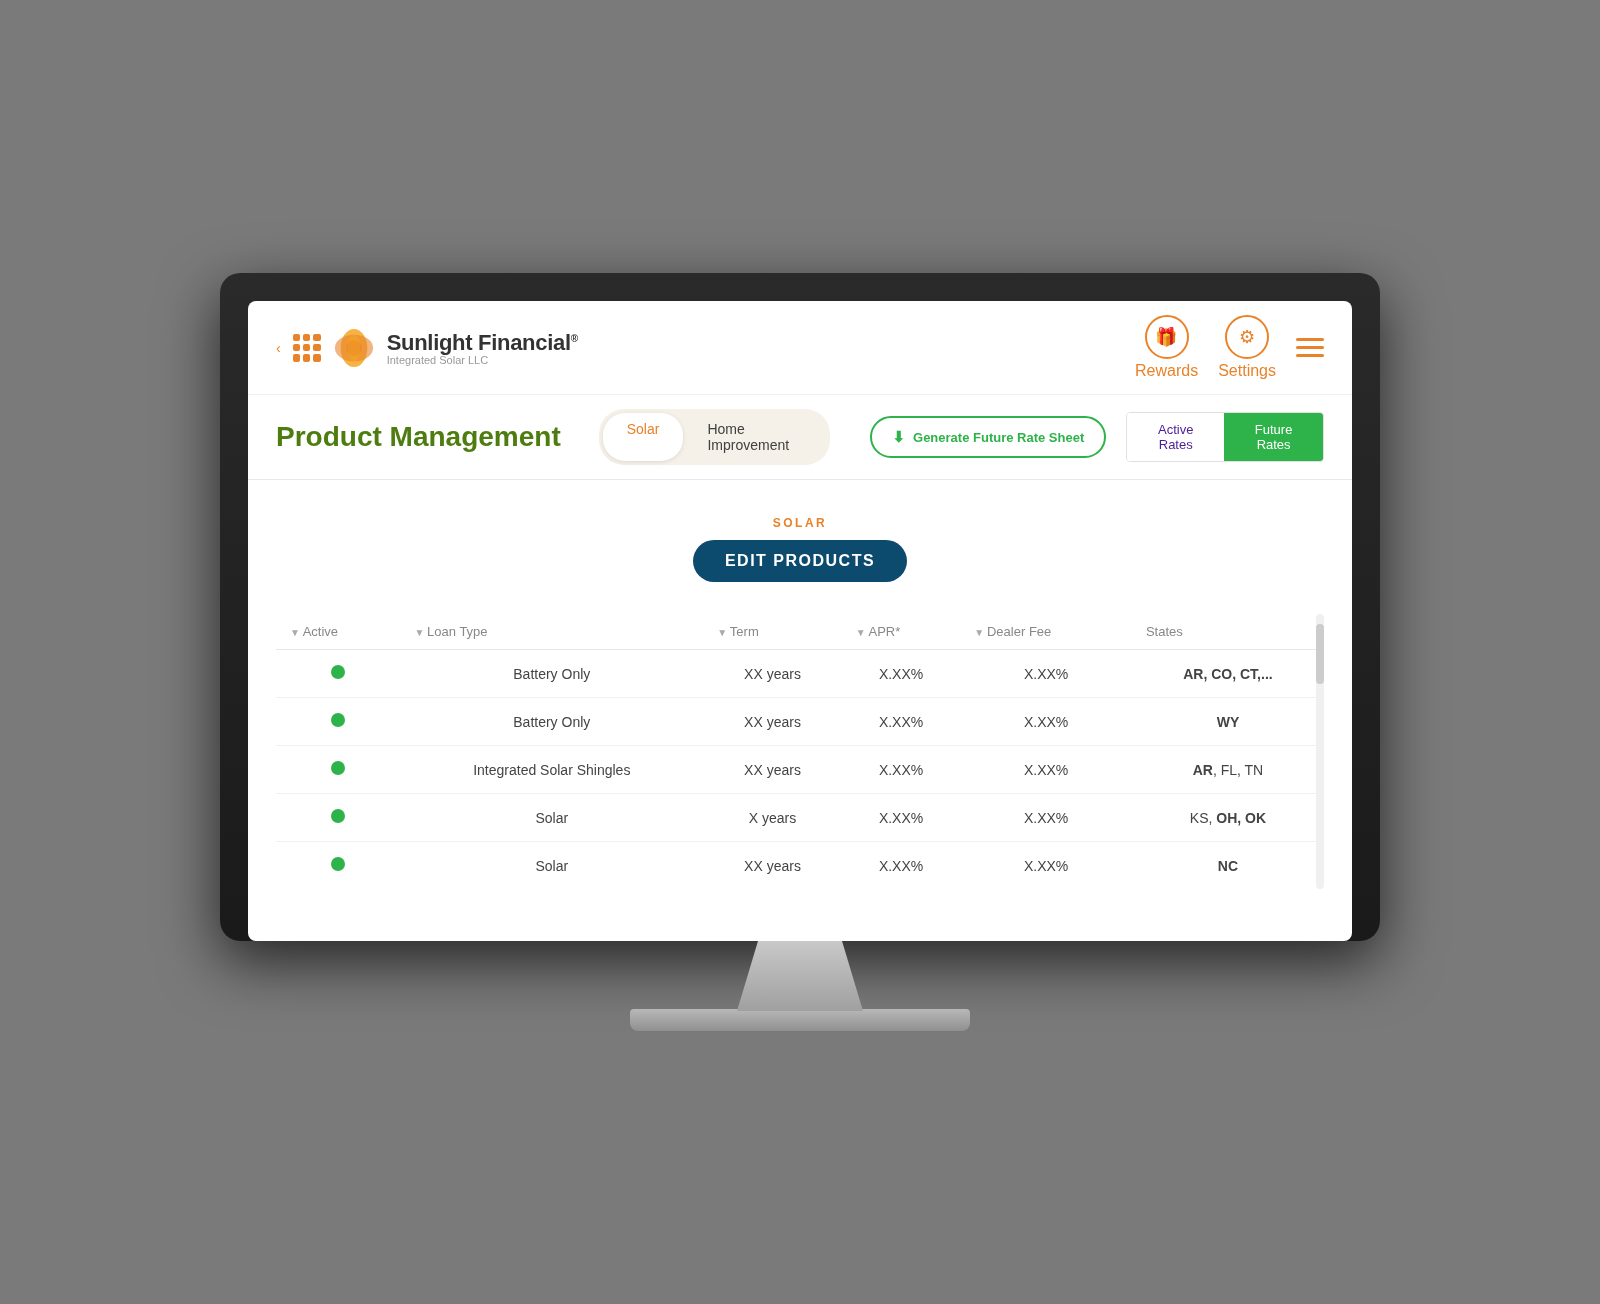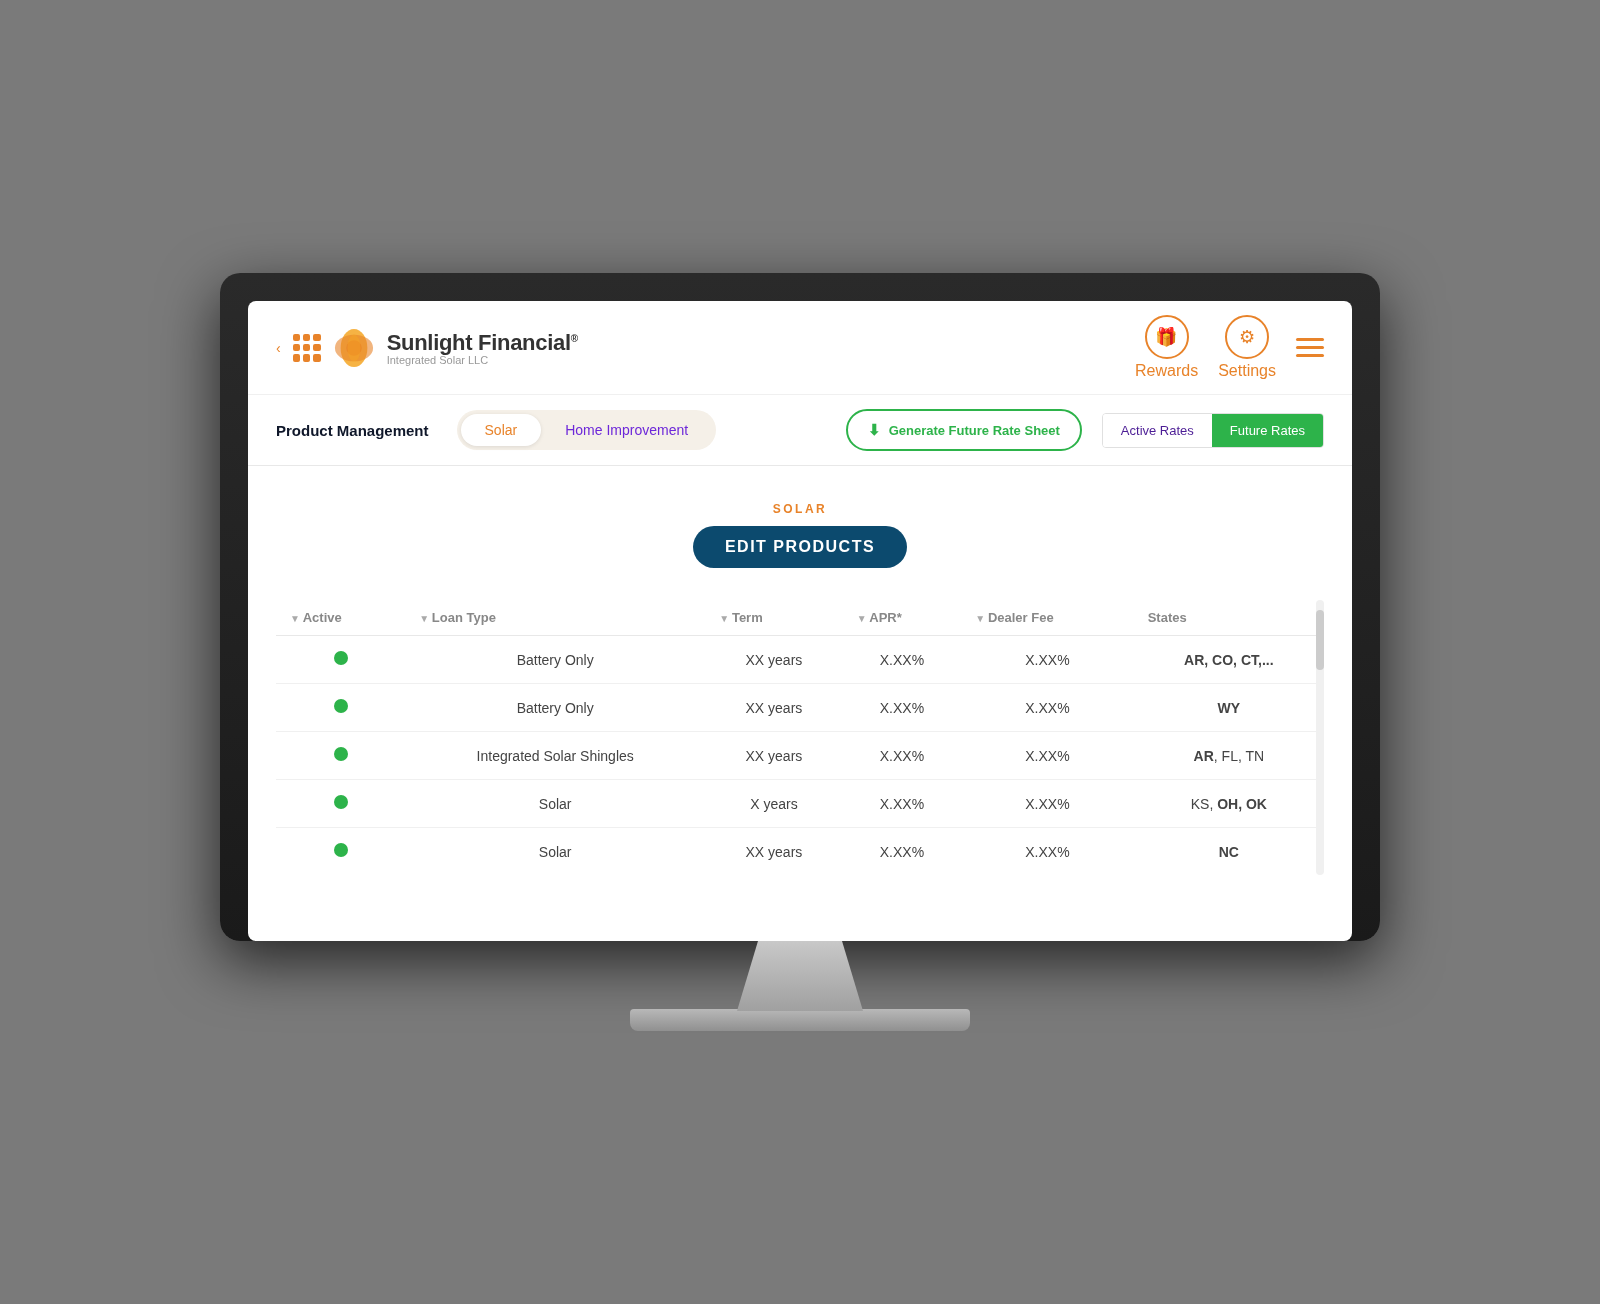--- a/index.html
+++ b/index.html
@@ -134,24 +134,24 @@
 
     
     .toolbar {
       display: flex;
       align-items: center;
       padding: 14px 28px;
       border-bottom: 1px solid #e8e8e8;
       gap: 20px;
     }
     .page-title {
-      font-size: 15px;
+      font-size: 28px;
       font-weight: 700;
-      color: #0f172a;
-      margin-right: 8px;
+      color: #4d7c0f;
+      margin-right: 18px;
       white-space: nowrap;
     }
     .tab-group {
       display: flex;
       background: #f5f0e8;
       border-radius: 25px;
       padding: 4px;
     }
     .tab-item {
       padding: 8px 24px;
@@ -159,21 +159,21 @@
       font-size: 14px;
       cursor: pointer;
     }
     .tab-item.active {
       background: #fff;
       color: #e8832a;
       font-weight: 500;
       box-shadow: 0 1px 4px rgba(0,0,0,0.1);
     }
     .tab-item.inactive {
-      color: #6d28d9;
+      color: #404040;
     }
 
     .spacer { flex: 1; }
 
     .generate-btn {
       display: flex;
       align-items: center;
       gap: 8px;
       padding: 10px 20px;
       border: 2px solid #2db34a;
@@ -196,21 +196,20 @@
     .rate-btn {
       padding: 9px 18px;
       font-size: 13px;
       cursor: pointer;
       border: none;
       background: transparent;
     }
     .rate-btn.active {
       background: #2db34a;
       color: #fff;
-      text-align: right;
     }
     .rate-btn.inactive {
       background: #fff;
       color: #4c1d95;
     }
 
     
     .main-content {
       padding: 36px 28px 20px 28px;
     }
@@ -253,21 +252,21 @@
     }
     table {
       width: 100%;
       border-collapse: collapse;
     }
     thead th {
       padding: 10px 14px;
       text-align: left;
       font-size: 13px;
       color: #888;
-      font-weight: 700;
+      font-weight: 400;
       border-bottom: 1px solid #e8e8e8;
     }
     tbody tr {
       border-bottom: 1px solid #f0f0f0;
     }
     tbody tr:last-child {
       border-bottom: none;
     }
     tbody td {
       padding: 15px 14px;

